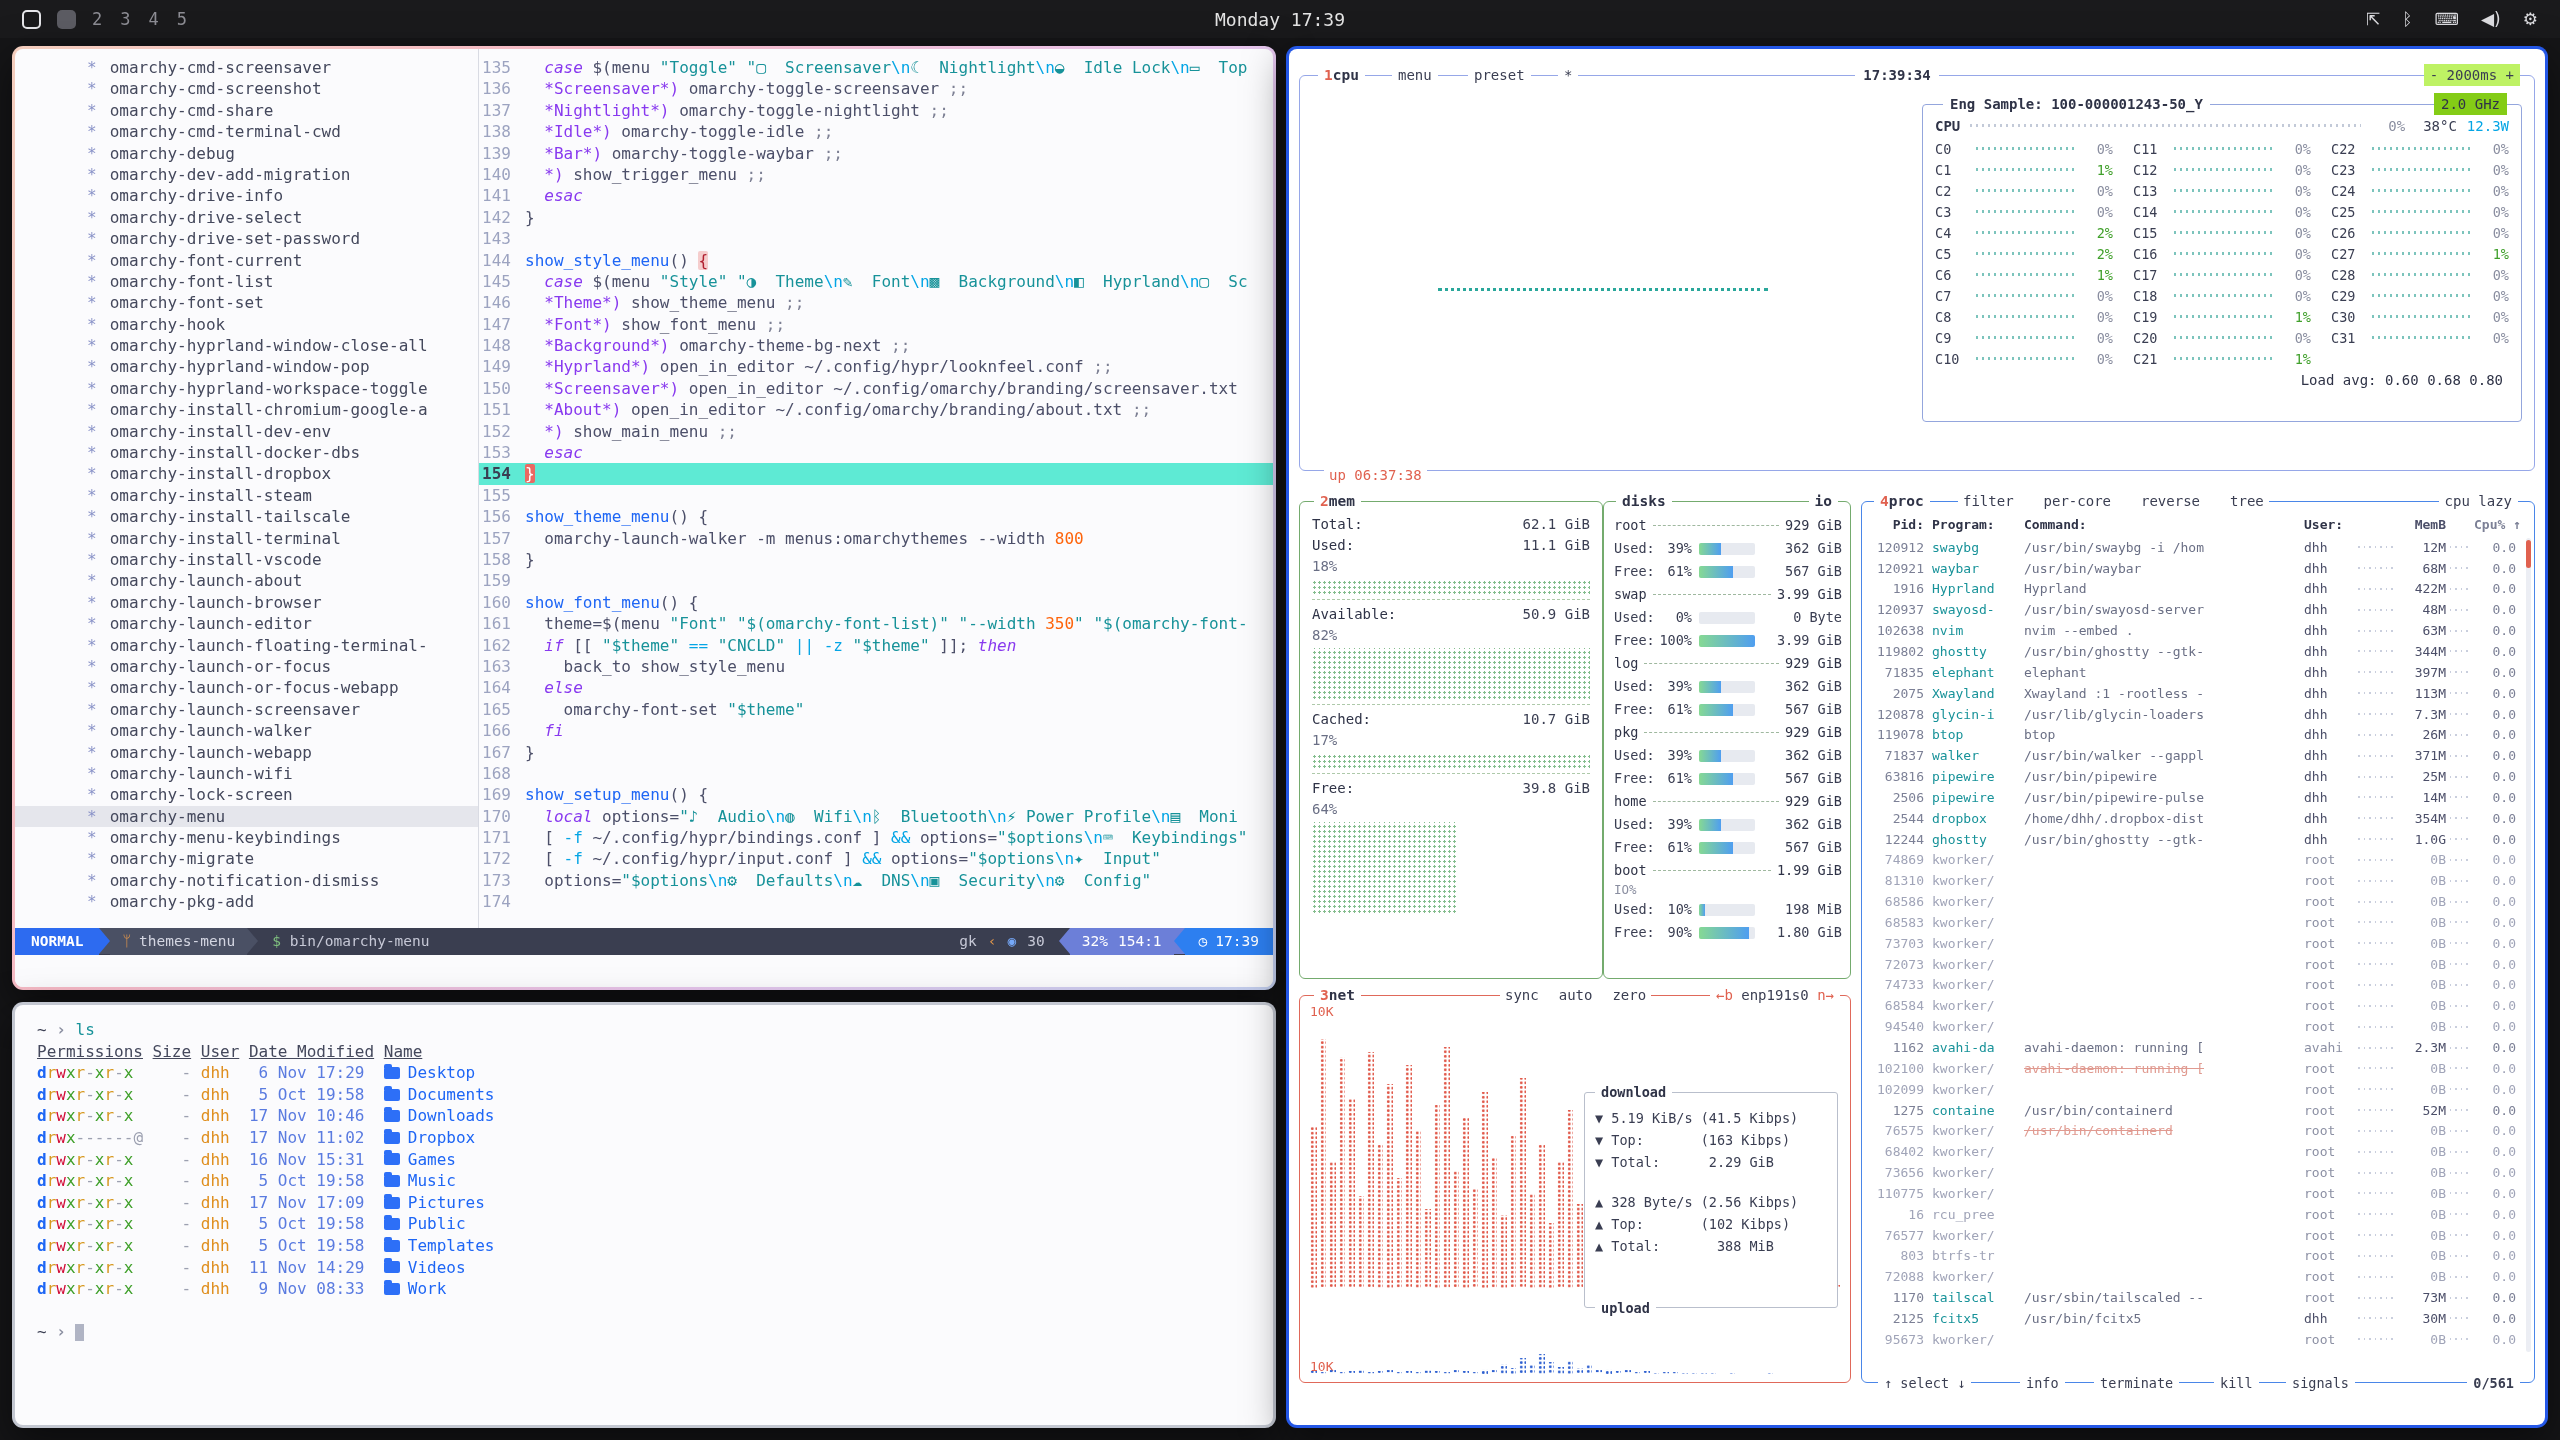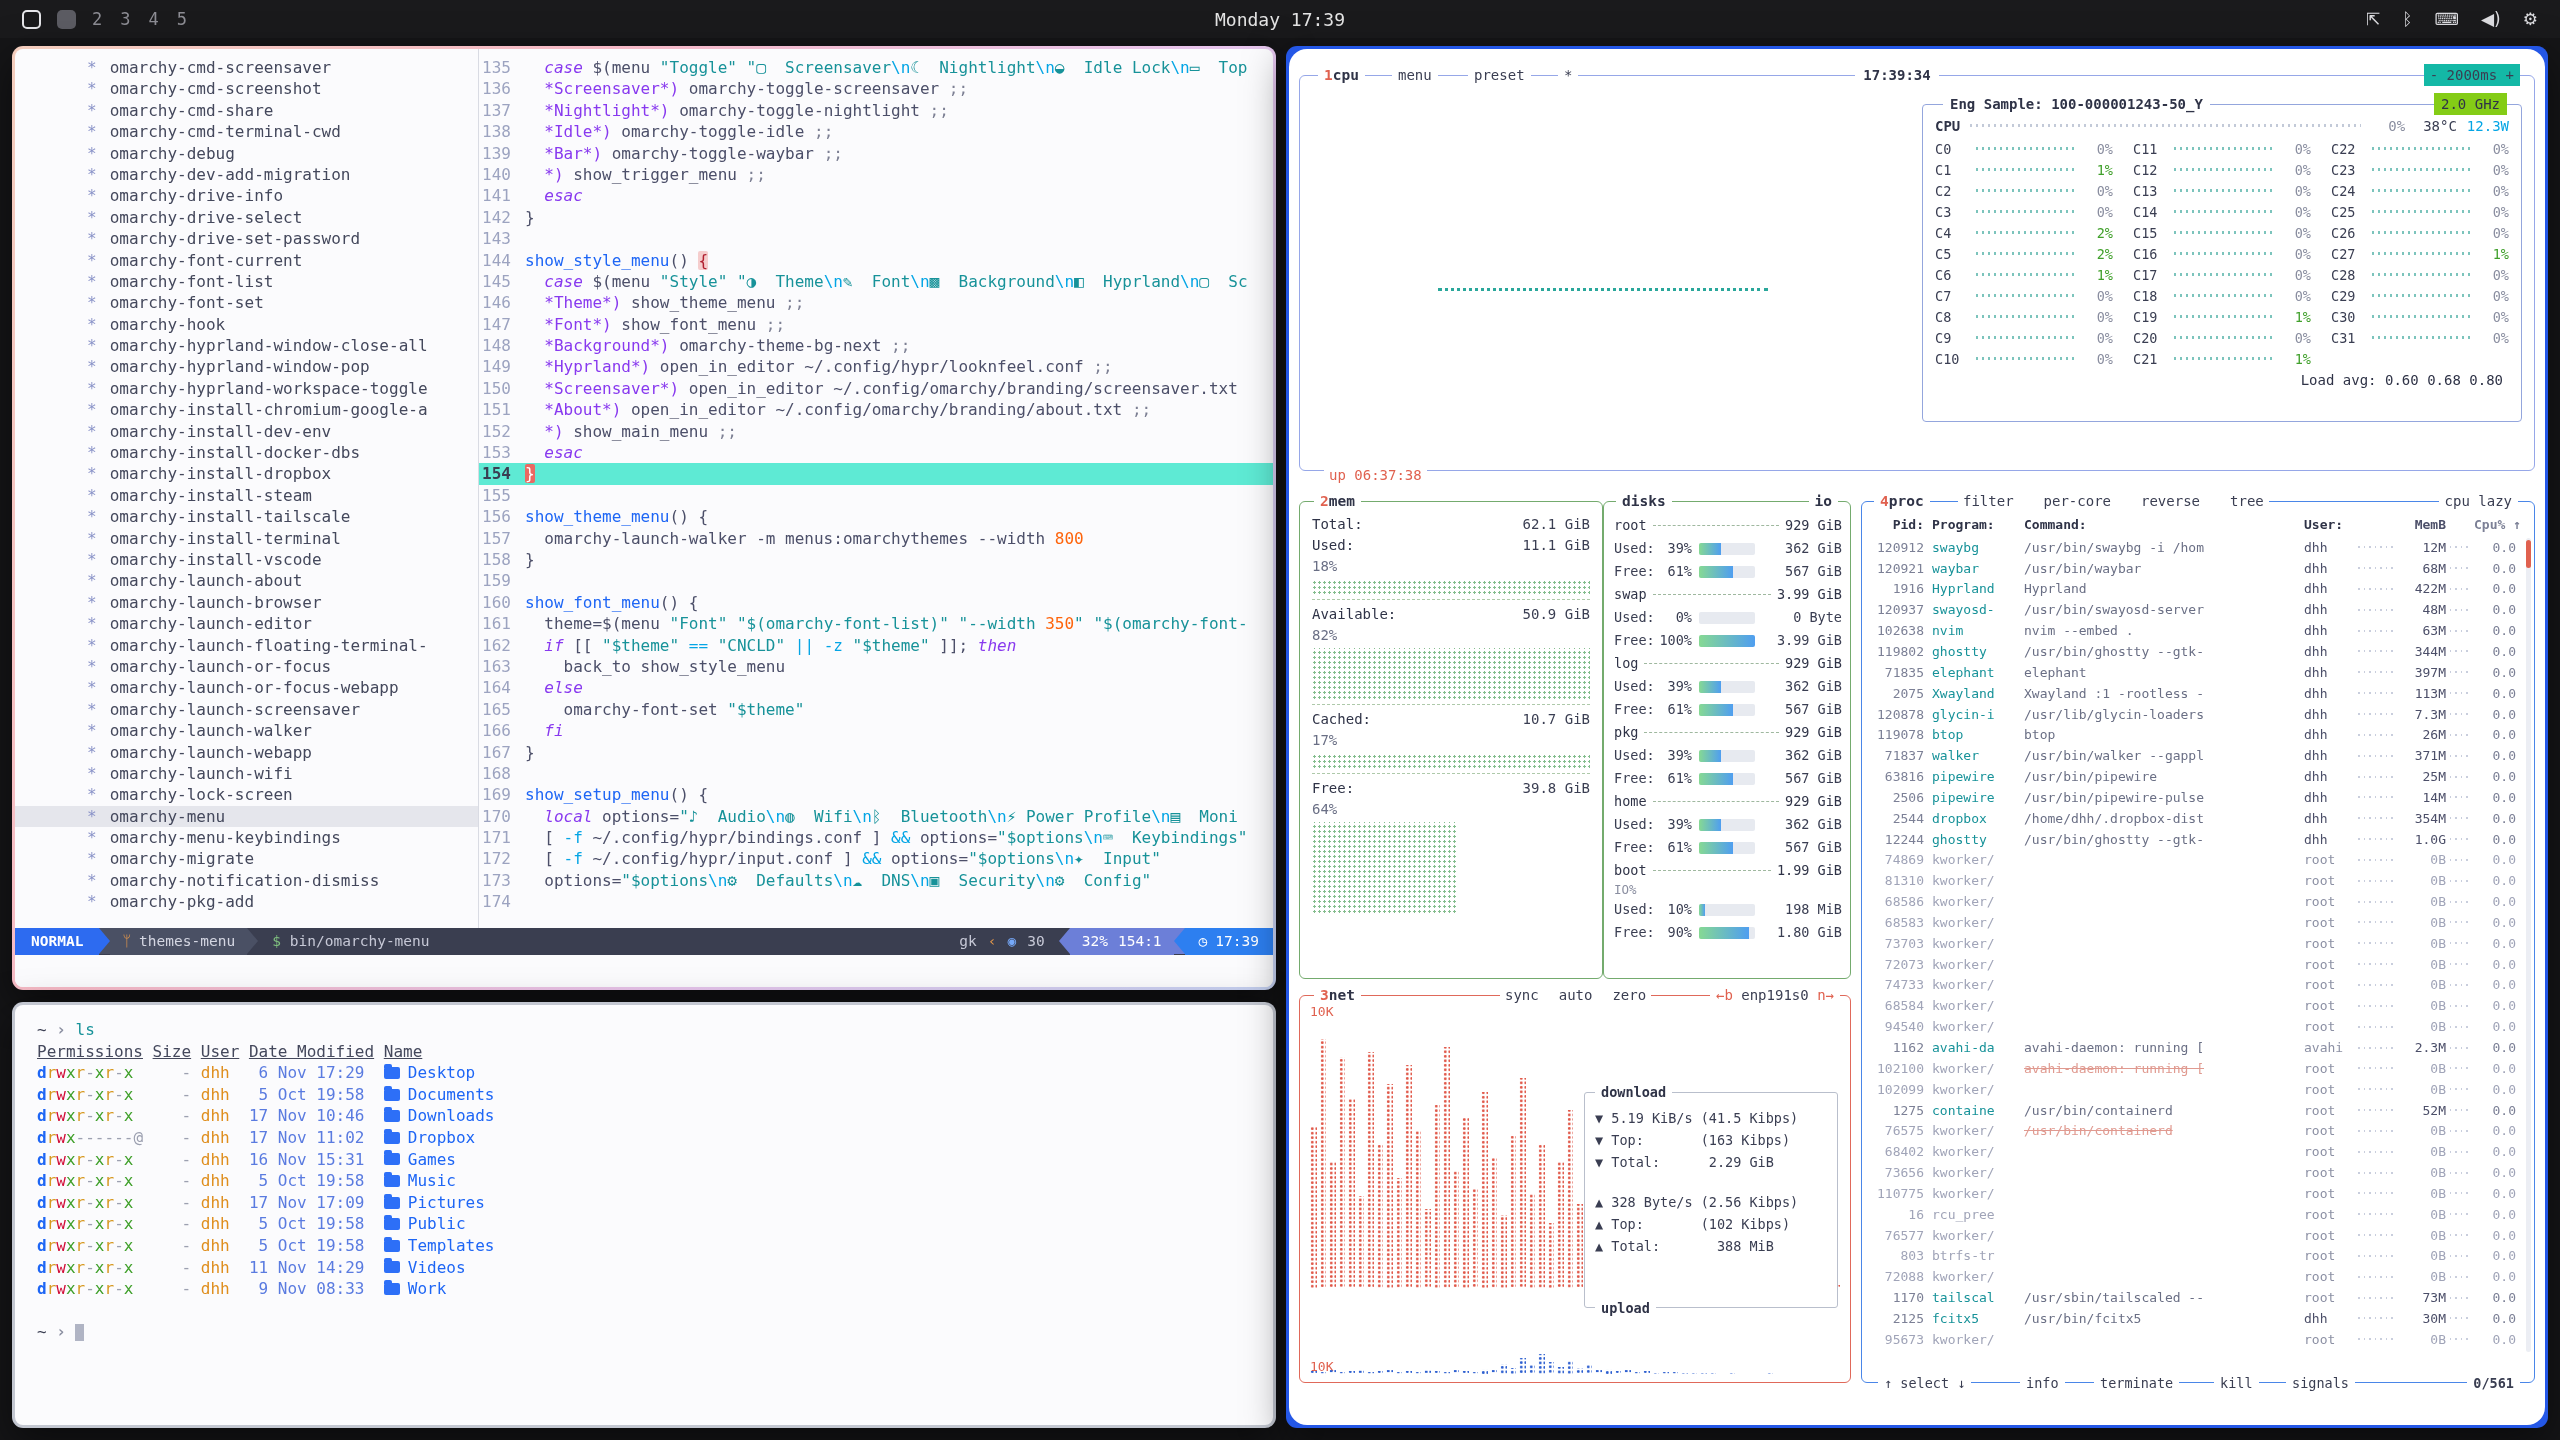--- a/index.html
+++ b/index.html
@@ -73,28 +73,28 @@
   .ls-perms{width:12ch;} .ls-size{width:5ch;text-align:right;padding-right:1ch;}
   .ls-user{width:5ch;color:#df8e1d;} .ls-date{width:14ch;color:#5a7be0;}
   .ls-name{display:flex;align-items:center;gap:8px;color:#1e66f5;}
   .ls-hrow span{color:#44485c;} .hdr{text-decoration:underline;}
   .pm-d{color:#1e66f5;font-weight:bold;} .pm-r{color:#d79921;} .pm-w{color:#d20f39;}
   .pm-x{color:#40a02b;} .pm-dash{color:#9ca0b0;}
   .folder-icon{display:inline-block;width:16px;height:12px;background:#2d6ff7;border-radius:2px;position:relative;}
   .folder-icon::before{content:"";position:absolute;top:-3px;left:0;width:8px;height:4px;background:#2d6ff7;border-radius:2px 2px 0 0;}
   .term-cursor{display:inline-block;width:9px;height:17px;background:#b0b4c4;margin-left:9px;vertical-align:middle;}
   
-  .btop{position:relative;background:#ffffff;font-size:14px;border-radius:18px;}
+  .btop{position:relative;background:#ffffff;font-size:14px;}
   .box{position:absolute;border-radius:6px;}
   .box-tag{position:absolute;top:-12px;background:#fff;padding:0 6px;font-weight:bold;color:#2f3347;font-size:14.5px;line-height:22px;white-space:nowrap;}
   .tag-num{color:#e0614f;}
   .tag-right{right:12px;}
   .bt-item{position:absolute;top:-12px;background:#fff;padding:0 6px;color:#3a3e52;line-height:22px;}
   .bt-clock{position:absolute;top:-12px;background:#fff;padding:0 8px;color:#2f3347;font-weight:bold;line-height:22px;}
-  .bt-interval{position:absolute;top:-12px;right:14px;background:#14b8a6;padding:0 6px;color:#3a3e52;line-height:22px;}
+  .bt-interval{position:absolute;top:-12px;right:14px;background:#bef264;padding:0 6px;color:#3a3e52;line-height:22px;}
   .box-cpu{left:10px;top:26px;width:1236px;height:396px;border:1.5px solid #96a7e8;}
   .cpu-graph{position:absolute;left:8px;top:16px;bottom:14px;width:600px;}
   .cpu-line{position:absolute;left:130px;top:196px;width:330px;border-top:3px dotted #2aa79b;}
   .cpu-sub{position:absolute;right:12px;top:28px;width:600px;height:318px;border:1.5px solid #94a6dd;border-radius:4px;padding:8px 12px 4px;}
   .sub-title{position:absolute;top:-12px;left:20px;background:#fff;padding:0 7px;color:#2f3347;font-weight:bold;line-height:22px;}
   .sub-freq{position:absolute;top:-12px;right:14px;background:#84cc16;padding:0 7px;color:#2f3347;font-weight:normal;line-height:22px;}
   .cpu-total{display:flex;align-items:center;height:25px;gap:10px;}
   .ct-lab{font-weight:bold;color:#2f3347;}
   .ct-meter{flex:1;height:3px;background:repeating-linear-gradient(90deg,#c3cad8 0 2px,transparent 2px 6px);}
   .ct-pct{color:#8a8ea0;width:34px;text-align:right;}

